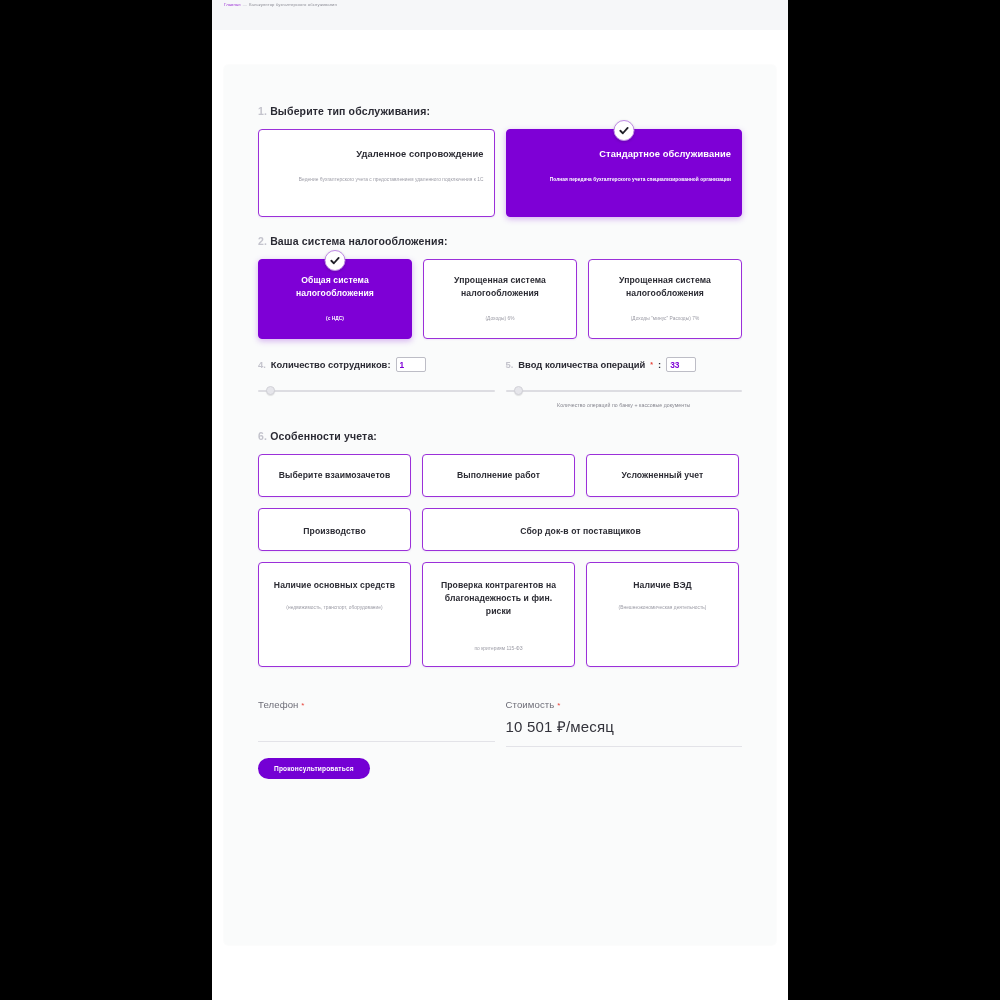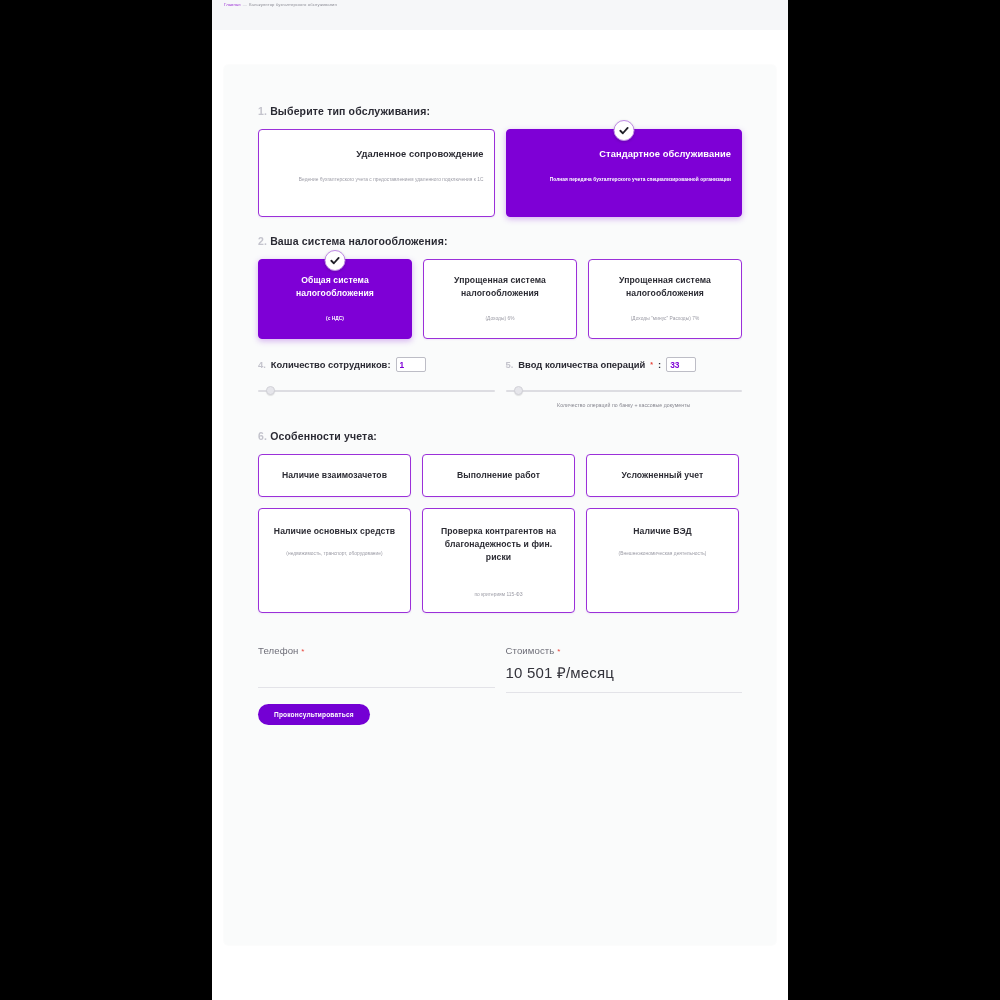--- a/index.html
+++ b/index.html
@@ -265,27 +265,35 @@
         <div class="hint">Количество операций по банку + кассовые документы</div>
       </div>
     </div>
 
     <div class="sec-title" style="margin-top:22px">
       <span class="num">6.</span>
       <span>Особенности учета:</span>
     </div>
     <div class="row s6">
       <div class="card c3">
-        <div class="t">Наличие взаимозачетов</div>
+        <div class="t">Выберите взаимозачетов</div>
       </div>
       <div class="card c3">
         <div class="t">Выполнение работ</div>
       </div>
       <div class="card c3">
         <div class="t">Усложненный учет</div>
+      </div>
+    </div>
+    <div class="row s6">
+      <div class="card c-prod">
+        <div class="t">Производство</div>
+      </div>
+      <div class="card c-sbor">
+        <div class="t">Сбор док-в от поставщиков</div>
       </div>
     </div>
 
     <div class="row s7">
       <div class="card">
         <div class="t">Наличие основных средств</div>
         <div class="s">(недвижимость, транспорт, оборудование)</div>
       </div>
       <div class="card">
         <div class="t">Проверка контрагентов на благонадежность и фин. риски</div>

